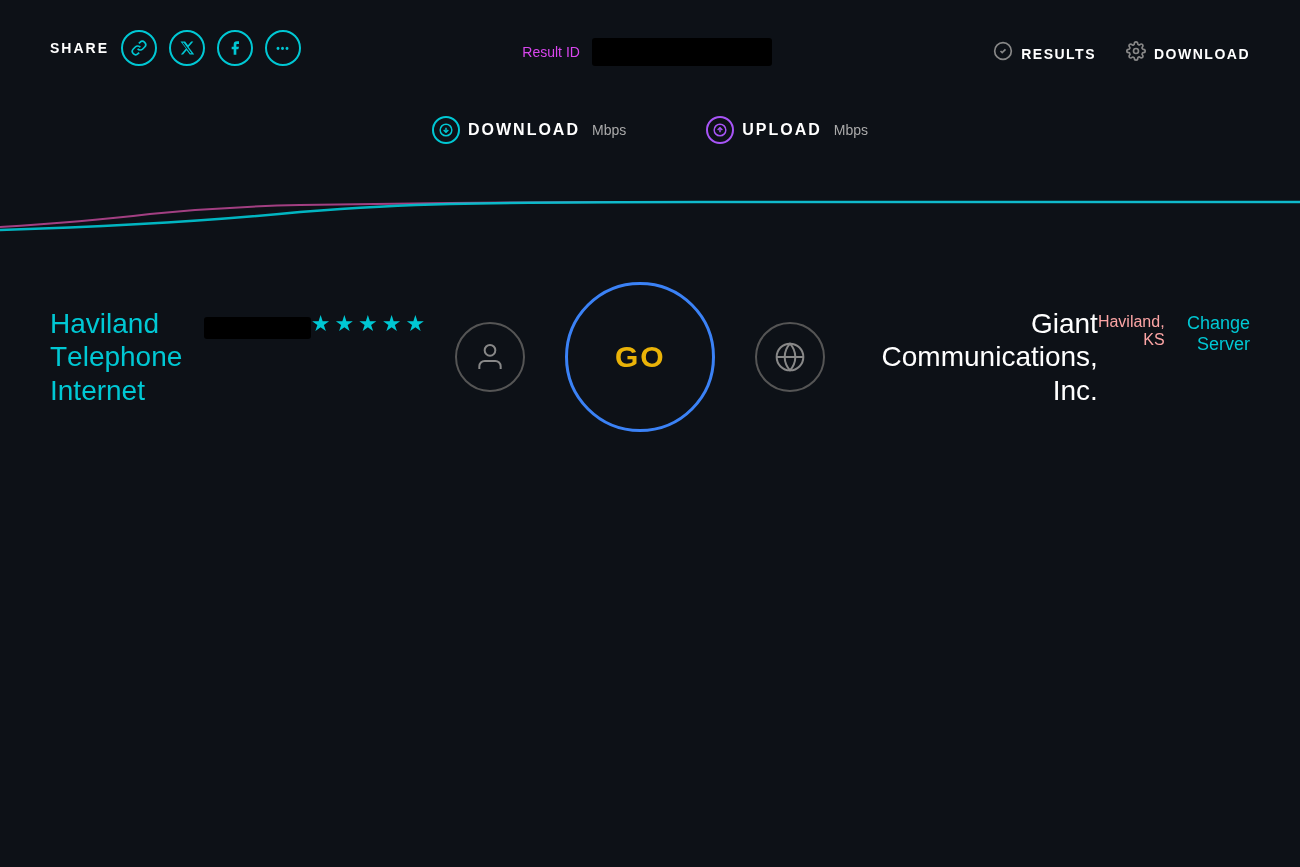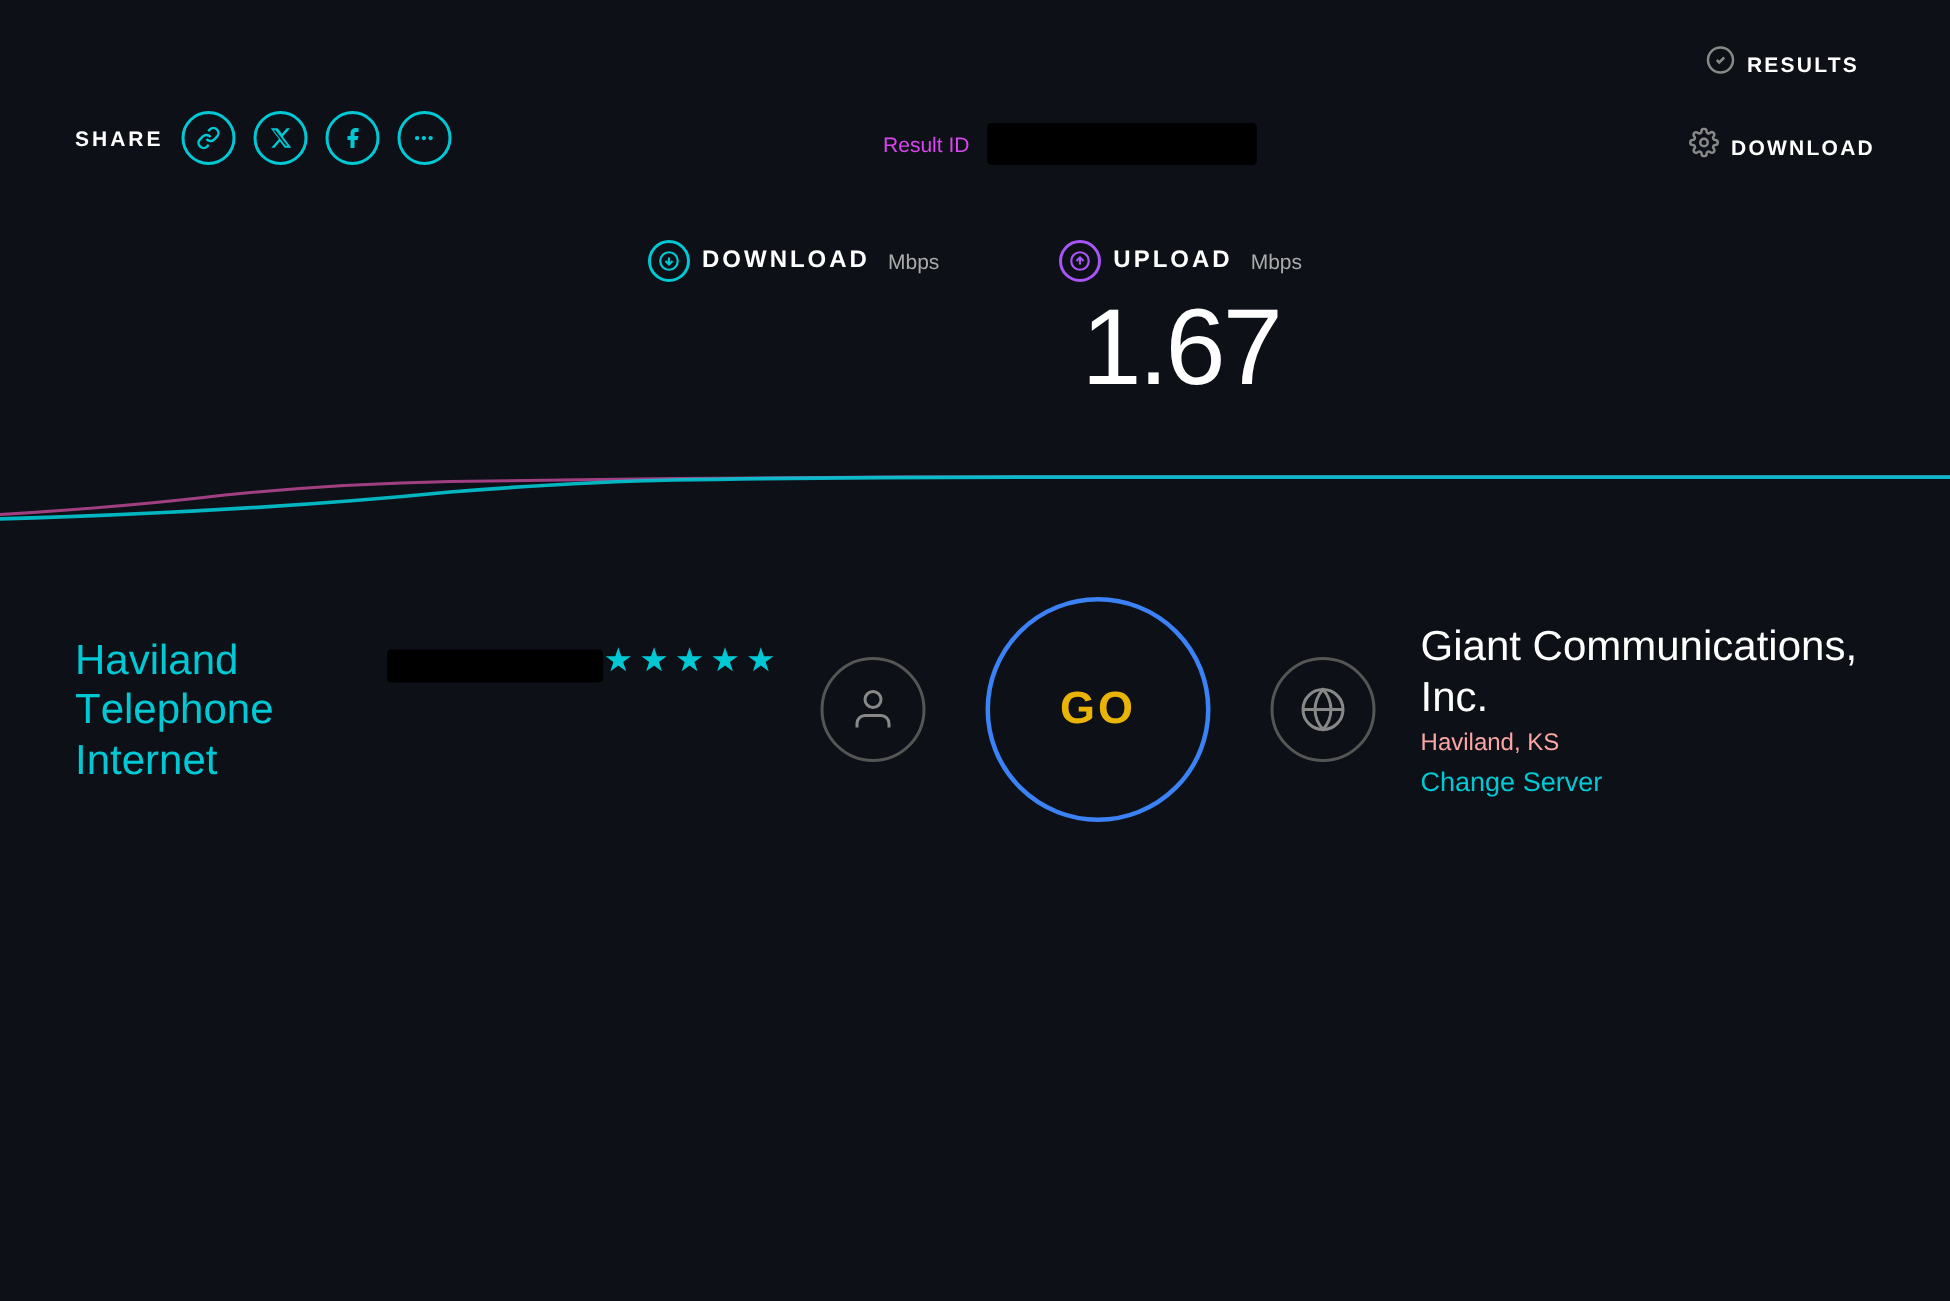--- a/index.html
+++ b/index.html
@@ -66,21 +66,20 @@
       background: #000;
       width: 180px;
       height: 28px;
       border-radius: 3px;
     }
 
     .right-nav {
       display: flex;
       align-items: center;
       gap: 30px;
-      flex-direction: column;
     }
 
     .nav-item {
       display: flex;
       align-items: center;
       gap: 8px;
       color: #ffffff;
       font-weight: 700;
       font-size: 14px;
       letter-spacing: 1.5px;
@@ -273,23 +272,24 @@
       justify-content: center;
       cursor: pointer;
       color: #888;
       margin-right: 30px;
       flex-shrink: 0;
     }
 
     
     .server-section {
       display: flex;
-      flex-direction: column;
+      flex-direction: row;
       align-items: flex-start;
       min-width: 220px;
+      text-align: right;
     }
 
     .server-name {
       font-size: 28px;
       font-weight: 300;
       color: #ffffff;
       line-height: 1.2;
     }
 
     .server-location {
@@ -384,21 +384,20 @@
       <div class="metric-icon upload">
         <svg width="14" height="14" viewBox="0 0 24 24" fill="none" stroke="#a855f7" stroke-width="2.5">
           <circle cx="12" cy="12" r="10"></circle>
           <polyline points="16 12 12 8 8 12"></polyline>
           <line x1="12" y1="16" x2="12" y2="8"></line>
         </svg>
       </div>
       <span class="metric-name">UPLOAD</span>
       <span class="metric-unit">Mbps</span>
     </div>
-    <div class="metric-value">1.67</div>
   </div>
 </div>
 
 <div class="graph-container">
   <svg class="graph-svg" viewBox="0 0 1300 80" preserveAspectRatio="none">
 
     <path d="M0,65 C50,62 100,58 150,52 C200,47 250,44 300,43 C350,42 400,42 450,41 C500,41 550,40 600,40 C650,40 700,40 750,40 C800,40 850,40 1300,40" fill="none" stroke="#c84b9e" stroke-width="2" opacity="0.8"></path>
 
     <path d="M0,68 C100,65 200,60 300,50 C350,46 400,43 450,42 C500,41 600,40 700,40 C800,40 900,40 1300,40" fill="none" stroke="#00c8d4" stroke-width="2.5" opacity="0.9"></path>
   </svg>

